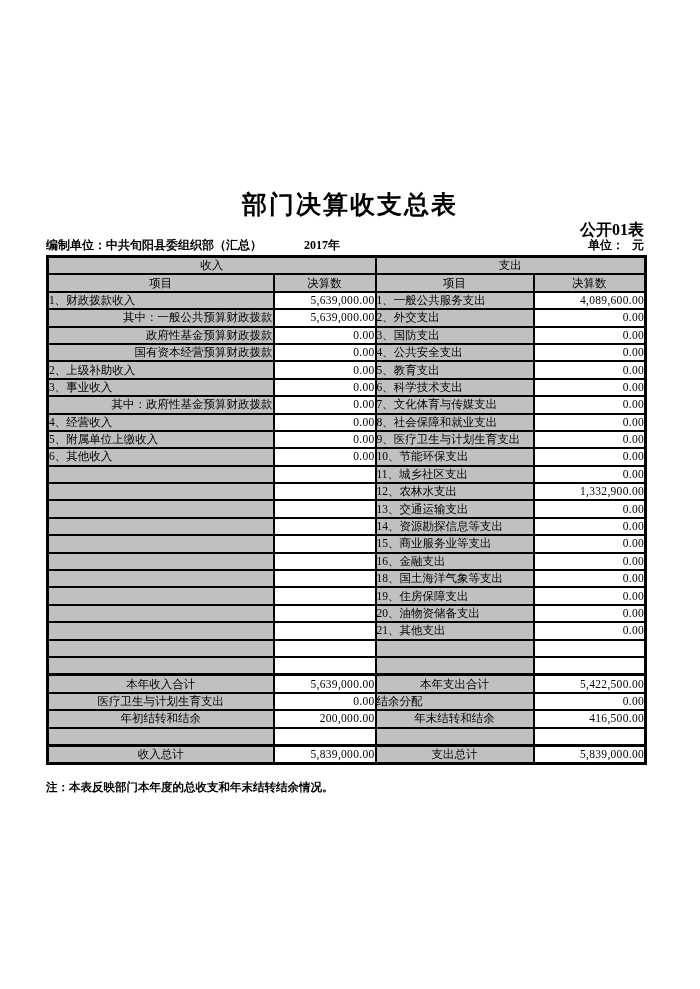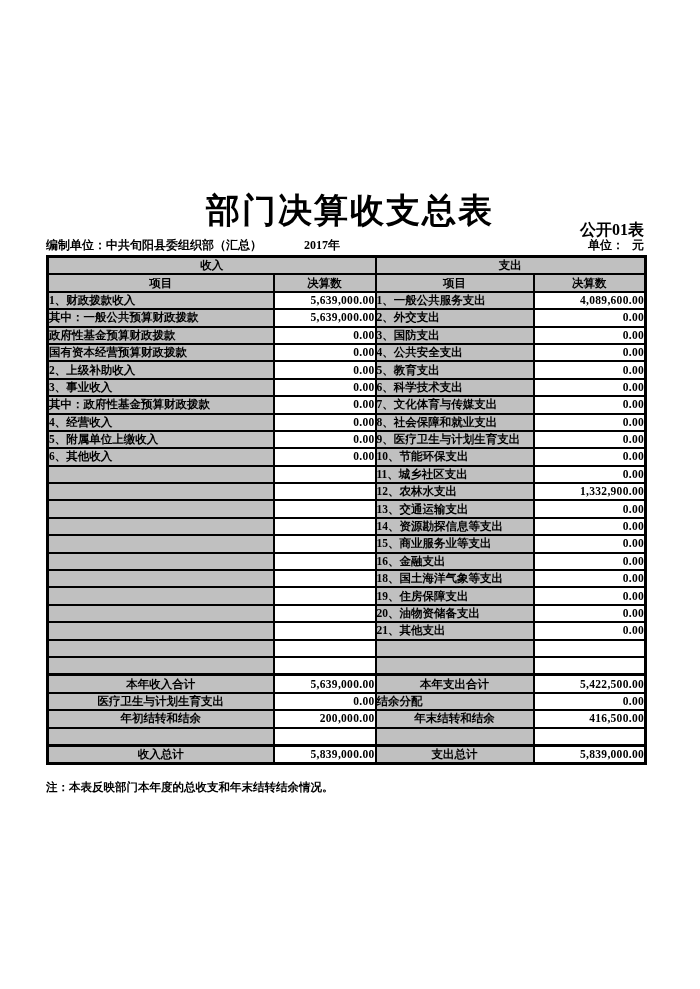--- a/index.html
+++ b/index.html
@@ -15,21 +15,21 @@
     font-family: "Liberation Serif", "DejaVu Serif", serif;
     color: var(--ink, #000000);
     overflow: hidden;
   }
   .title {
     position: absolute;
     top: 188px;
     left: 0;
     width: 700px;
     text-align: center;
-    font-size: 34px;
+    font-size: 25px;
     font-weight: bold;
     letter-spacing: 2px;
     white-space: nowrap;
   }
   .code-line {
     position: absolute;
     top: 220px;
     left: 46px;
     width: 598px;
     text-align: right;
@@ -50,21 +50,21 @@
   .meta-year { margin-left: 42px; }
   .unit-value { margin-left: 8px; }
 
   table.fin {
     position: absolute;
     top: 255px;
     left: 46px;
     width: 598px;
     border-collapse: collapse;
     table-layout: fixed;
-    font-weight: bold;
+    font-weight: normal;
   }
   table.fin td {
     border: 2px solid var(--line, #000000);
     height: 15.4px;
     padding: 0;
     overflow: hidden;
     white-space: nowrap;
     font-size: 11.5px;
     line-height: 15px;
     vertical-align: middle;
@@ -83,21 +83,21 @@
   td.lbl  { background: var(--header-fill, #c0c0c0); text-align: left; }
   td.val  {
     background: var(--cell-fill, #ffffff);
     text-align: right;
     padding-right: 4px;
     letter-spacing: 0.3px;
   }
   td.inc-r { border-right: 3px solid var(--line, #000000); }
   td.item     { padding-left: 18px; }
   td.item-exp { padding-left: 12px; }
-  td.sub      { text-align: left; padding-right: 5px; }
+  td.sub      { text-align: right; padding-right: 5px; }
   td.small    { font-size: 9.5px; padding-left: 8px; }
   td.center   { text-align: center; padding-left: 0; }
   td.sum-left { text-align: left; padding-left: 18px; }
   tr.thick-top td { border-top: 3px solid var(--line, #000000); }
 
   .note {
     position: absolute;
     top: 780px;
     left: 46px;
     width: 640px;

